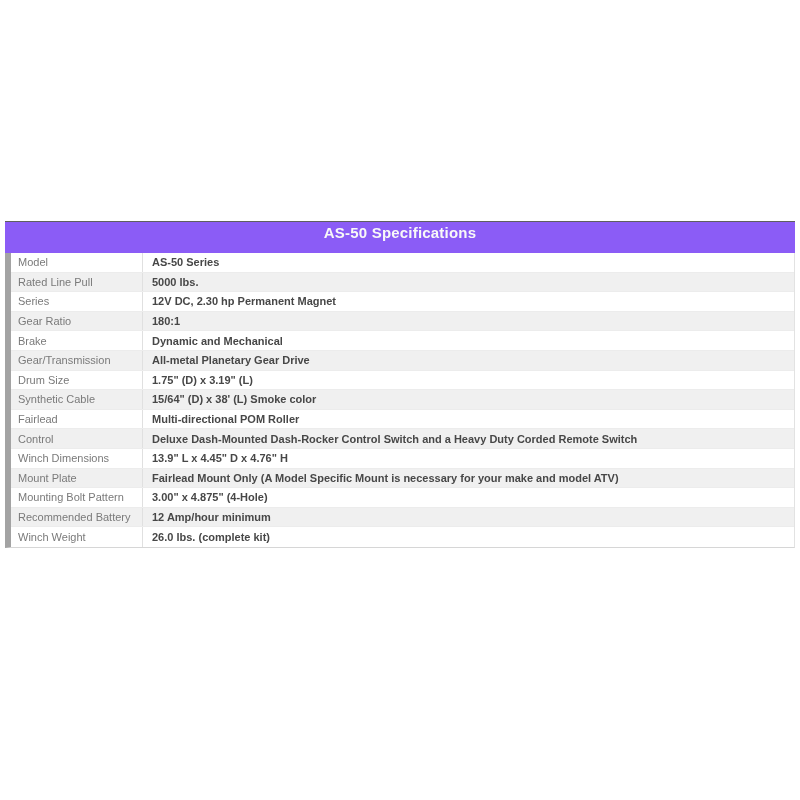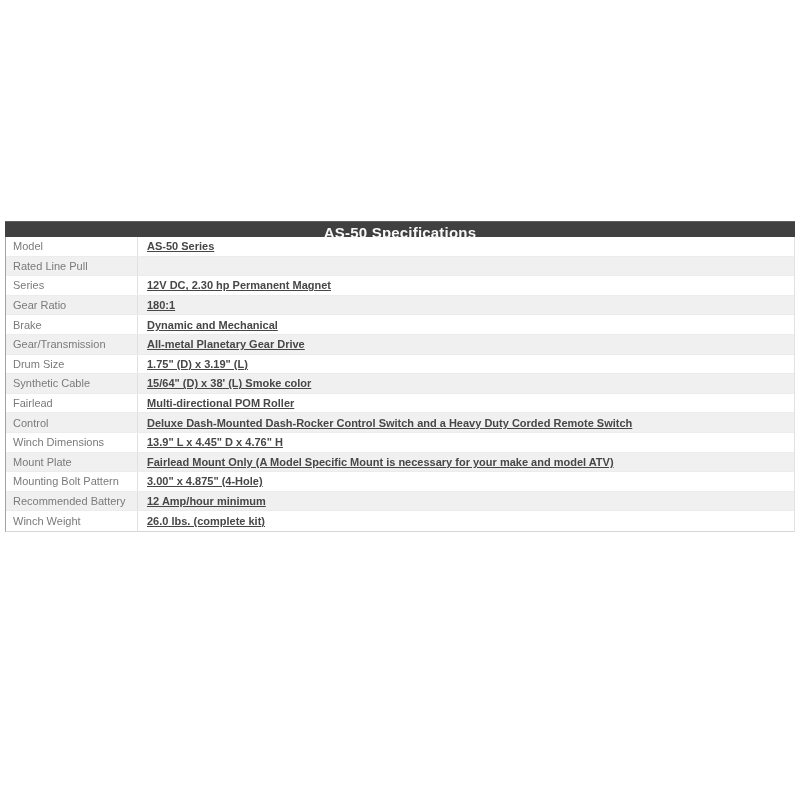--- a/index.html
+++ b/index.html
@@ -11,33 +11,33 @@
     font-family: "Liberation Sans", sans-serif;
     position: relative;
   }
   .spec-table {
     position: absolute;
     left: 5px;
     top: 221px;
     width: 790px;
   }
   .spec-header {
-    height: 16px;
+    height: 32px;
     line-height: 22px;
-    background: #404040;
+    background: #8b5cf6;
     border-top: 1px solid #5f5f5f;
     box-sizing: border-box;
     color: #f8f8f8;
     font-size: 15px;
     font-weight: bold;
     text-align: center;
     letter-spacing: 0.2px;
   }
   .spec-body {
-    border-left: 1px solid #a3a3a3;
+    border-left: 6px solid #a3a3a3;
     border-right: 1px solid #e2e2e2;
     border-bottom: 1px solid #d6d6d6;
   }
   .spec-row {
     display: flex;
     height: 19.6px;
     box-sizing: border-box;
     background: #ffffff;
     border-bottom: 1px solid #ececec;
   }
@@ -63,35 +63,35 @@
     flex: 1;
     box-sizing: border-box;
     padding-left: 9px;
     color: #474747;
     font-size: 11px;
     font-weight: bold;
     display: flex;
     align-items: center;
     white-space: nowrap;
     overflow: hidden;
-    text-decoration: underline;
   }
 </style>
 </head>
 <body>
 
 <div class="spec-table">
   <div class="spec-header">AS-50 Specifications</div>
   <div class="spec-body">
       <div class="spec-row">
         <div class="spec-label">Model</div>
         <div class="spec-value">AS-50 Series</div>
       </div>
       <div class="spec-row">
         <div class="spec-label">Rated Line Pull</div>
+        <div class="spec-value">5000 lbs.</div>
       </div>
       <div class="spec-row">
         <div class="spec-label">Series</div>
         <div class="spec-value">12V DC, 2.30 hp Permanent Magnet</div>
       </div>
       <div class="spec-row">
         <div class="spec-label">Gear Ratio</div>
         <div class="spec-value">180:1</div>
       </div>
       <div class="spec-row">

